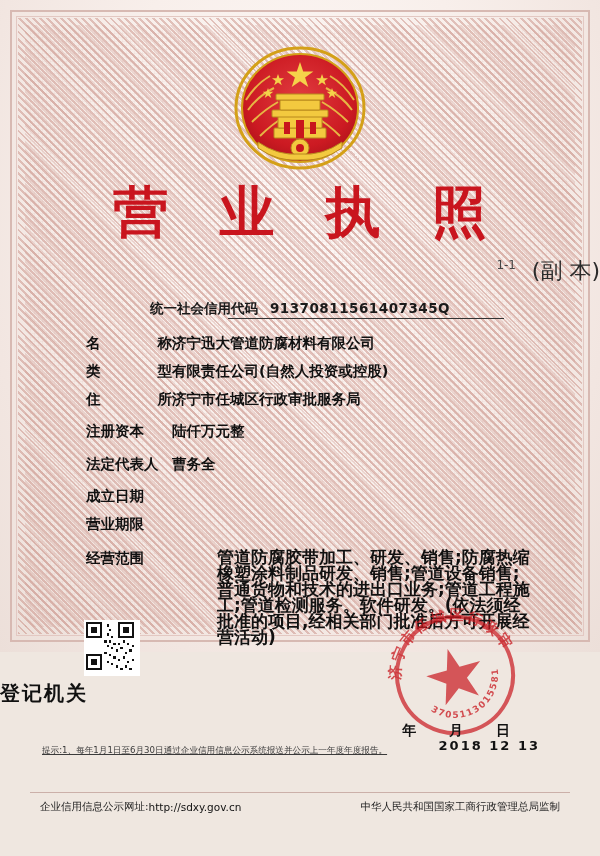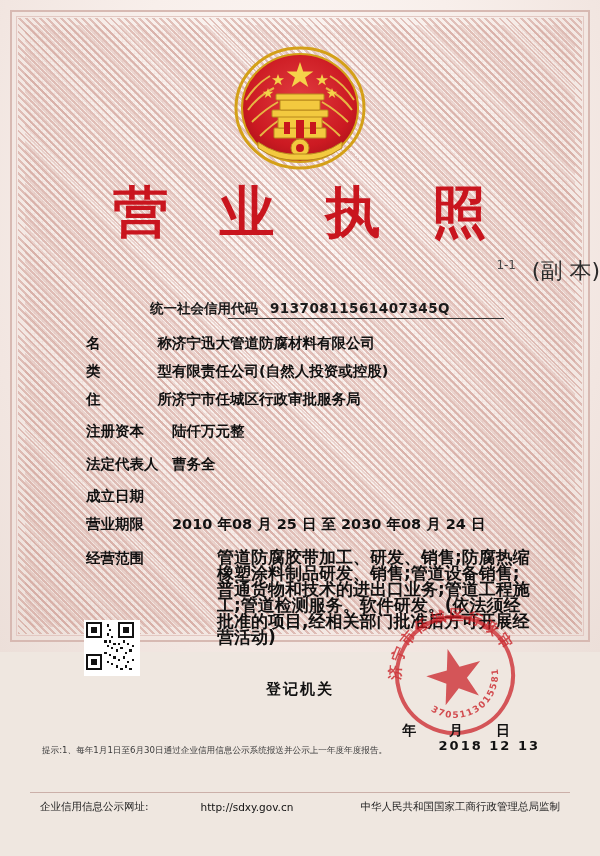--- a/index.html
+++ b/index.html
@@ -125,52 +125,52 @@
   
   .seal{
     position:absolute;right:70px;top:600px;
     width:150px;height:150px;
     transform:rotate(-16deg);
     opacity:.82;
   }
 
   .registry{
     position:absolute;left:0;right:0;top:680px;
-    text-align:center;
-    font-size:15px;font-weight:bold;color:#111;
+    text-align:left;
+    font-size:20px;font-weight:bold;color:#111;
     letter-spacing:2px;
   }
   .date-line{
     position:absolute;right:76px;top:722px;
     font-size:14px;font-weight:bold;color:#111;
     letter-spacing:14px;
   }
   .date-values{
     position:absolute;right:60px;top:738px;
     font-size:13px;font-weight:bold;color:#111;
     letter-spacing:2px;
   }
 
   .notes{
     position:absolute;left:42px;right:42px;top:744px;
     font-size:8.6px;line-height:13px;color:#3a3a3a;
   }
-  .notes div{white-space:nowrap;overflow:hidden;}
+  .notes div{white-space:nowrap;overflow:hidden;text-decoration:underline;}
 
   .footer-rule{
     position:absolute;left:30px;right:30px;top:792px;
     border-bottom:1px solid #cbb0a9;
   }
   .footer{
     position:absolute;left:40px;right:40px;top:800px;
     display:flex;justify-content:space-between;align-items:center;
     font-size:10.5px;color:#222;
   }
-  .footer .left{display:flex;gap:20px;align-items:center;}
-  .footer .url{color:#111;margin-left:32px;}
+  .footer .left{display:flex;gap:0;align-items:center;}
+  .footer .url{color:#111;}
 </style>
 </head>
 <body>
 
 <div class="license">
 
   <div class="border-pattern"></div>
   <div class="border-outer"></div>
   <div class="border-inner"></div>
   <div class="inner-field"></div>
@@ -272,21 +272,20 @@
       <div class="label">法定代表人</div>
       <div class="value">曹务全</div>
     </div>
 
     <div class="row" style="margin-top:13px">
       <div class="label">成立日期</div>
     </div>
 
     <div class="row" style="margin-top:1px">
       <div class="label">营业期限</div>
-      <div class="value">2010 年08 月 25 日 至 2030 年08 月 24 日</div>
     </div>
 
     <div class="row" style="margin-top:15px">
       <div class="label">经营范围</div>
       <div class="value scope">管道防腐胶带加工、研发、销售;防腐热缩橡塑涂料制品研发、销售;管道设备销售;普通货物和技术的进出口业务;管道工程施工;管道检测服务。软件研发。(依法须经批准的项目,经相关部门批准后方可开展经营活动)</div>
     </div>
 
   </div>
 
   <div class="qr">

